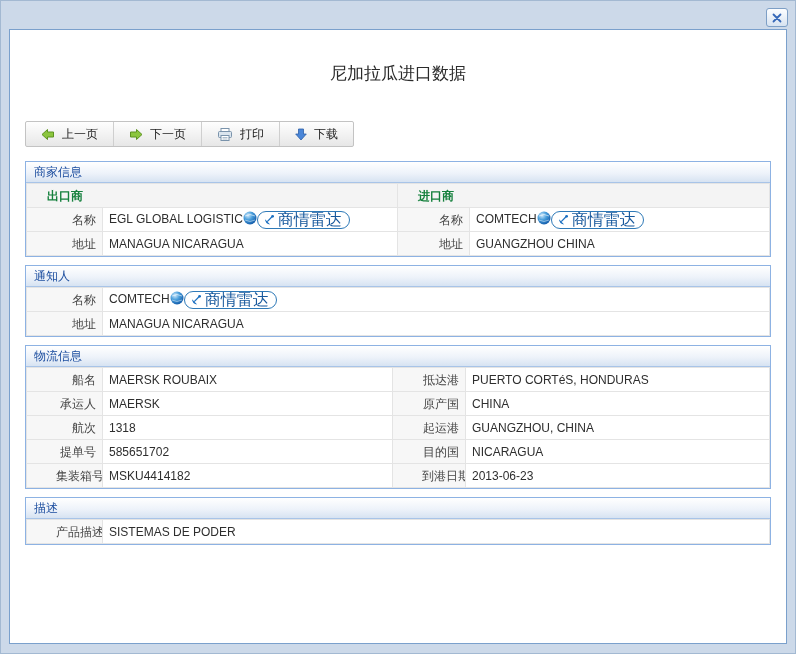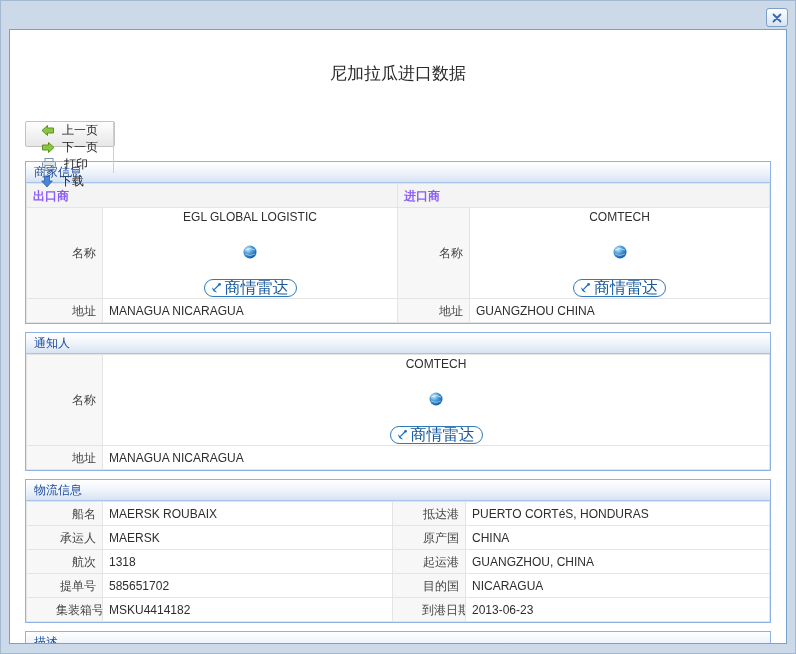--- a/index.html
+++ b/index.html
@@ -24,21 +24,21 @@
     background:#fff;border:1px solid #7aa0cc;overflow:hidden;
   }
   .page-title{
     margin:32px 0 0 0;text-align:center;
     font-size:17px;font-weight:normal;color:#2b2b2b;
   }
   .toolbar{
     display:inline-flex;margin:36px 0 0 15px;
     border:1px solid #c3c3c3;border-radius:2px;
     background:linear-gradient(#fefefe,#e7e7e7);
-    height:24px;align-items:stretch;flex-direction:column;
+    height:24px;align-items:stretch;
   }
   .tb-btn{
     display:flex;align-items:center;gap:7px;
     padding:0 15px;border:none;background:transparent;
     border-right:1px solid #cfcfcf;font-size:12px;color:#222;
     font-family:inherit;cursor:pointer;
   }
   .tb-btn:last-child{border-right:none;}
   .section{margin:8px 15px;border:1px solid #8db2e3;}
   .section.first{margin-top:14px;}
@@ -49,22 +49,22 @@
     border-bottom:1px solid #a8c4e8;
   }
   table{width:100%;border-collapse:collapse;table-layout:fixed;background:#fff;}
   td{
     border:1px solid #e4e4e4;height:21px;line-height:16px;
     padding:1px 6px;overflow:hidden;white-space:nowrap;
     font-size:12px;color:#2e2e2e;
   }
   td.wrap{white-space:normal;}
   .lbl{background:#f7f7f7;text-align:right;color:#454545;padding-left:29px;}
-  .group td{background:#f4f4f4;font-weight:bold;color:#8b5cf6;padding-left:6px;}
-  .val-flex{display:flex;align-items:center;gap:20px;flex-direction:column;}
+  .group td{background:#f4f4f4;font-weight:bold;color:#15803d;padding-left:20px;}
+  .val-flex{display:flex;align-items:flex-start;gap:0;}
   .radar-pill{
     display:inline-flex;align-items:center;gap:3px;
     border:1px solid #2f7ab8;border-radius:9px;height:16px;
     padding:0 7px 0 5px;color:#17589c;background:#fff;
     text-decoration:none;font-size:16px;cursor:pointer;flex:none;
   }
   .ico{flex:none;display:inline-block;}
 </style>
 </head>
 <body>

